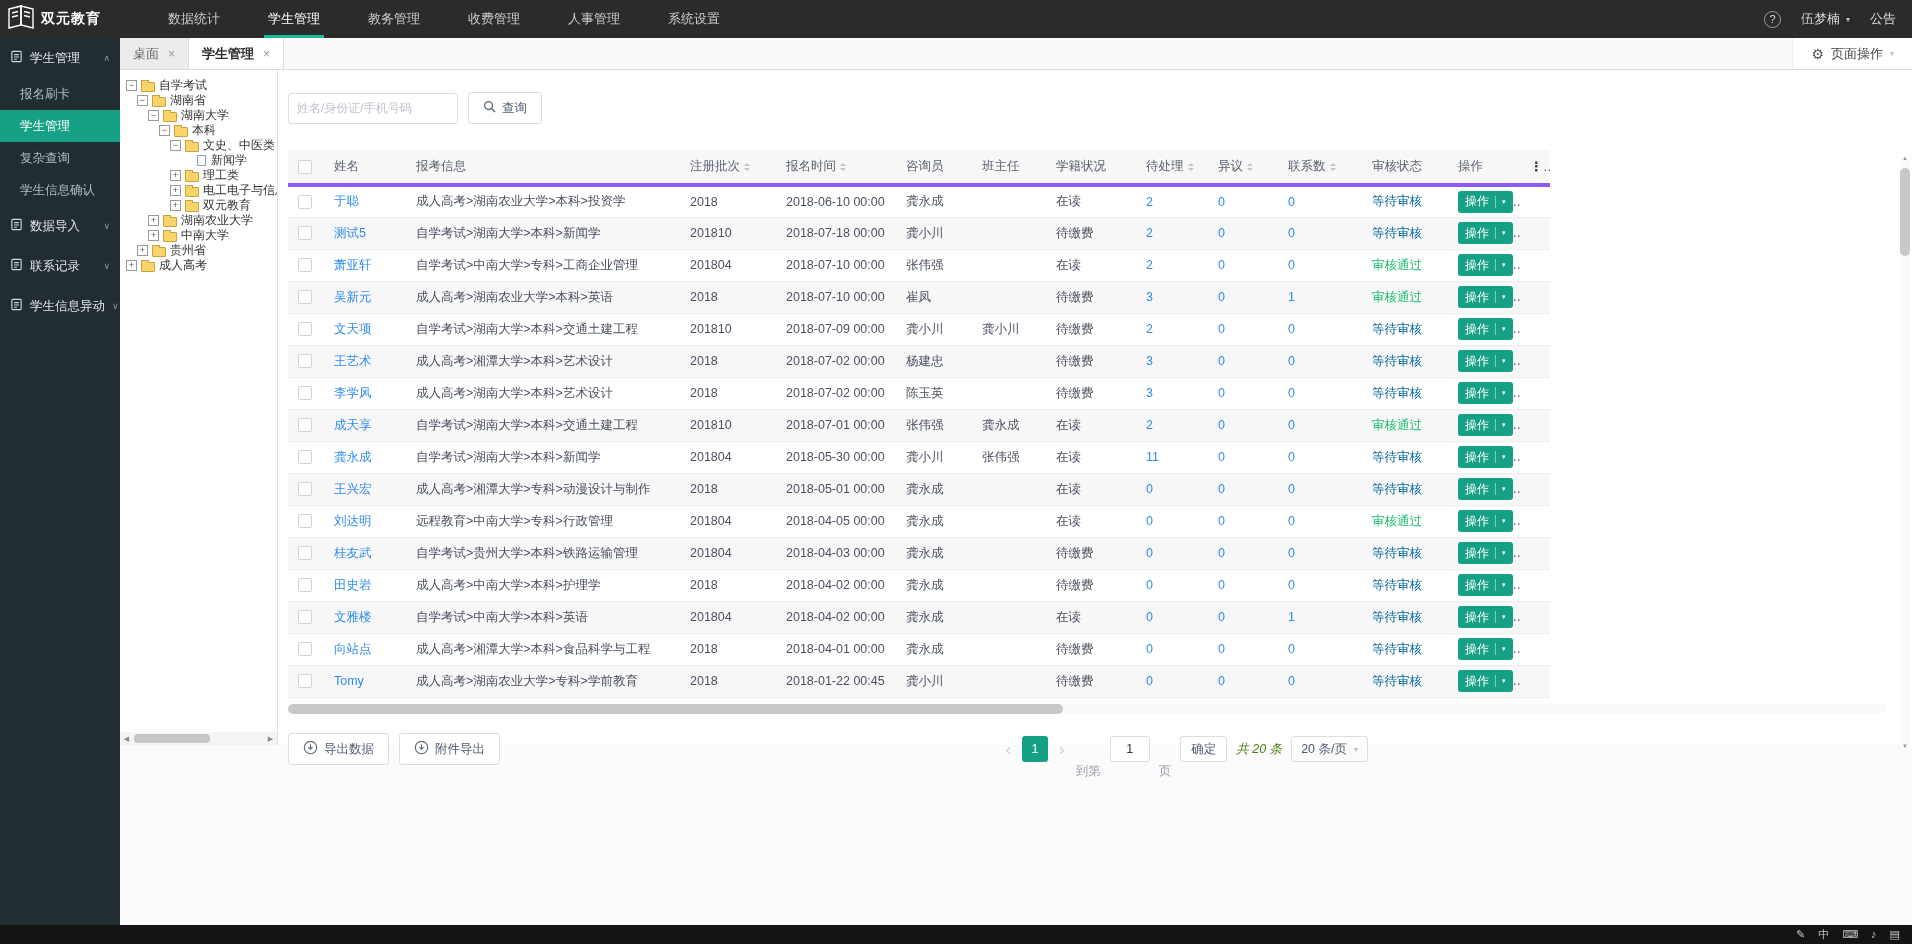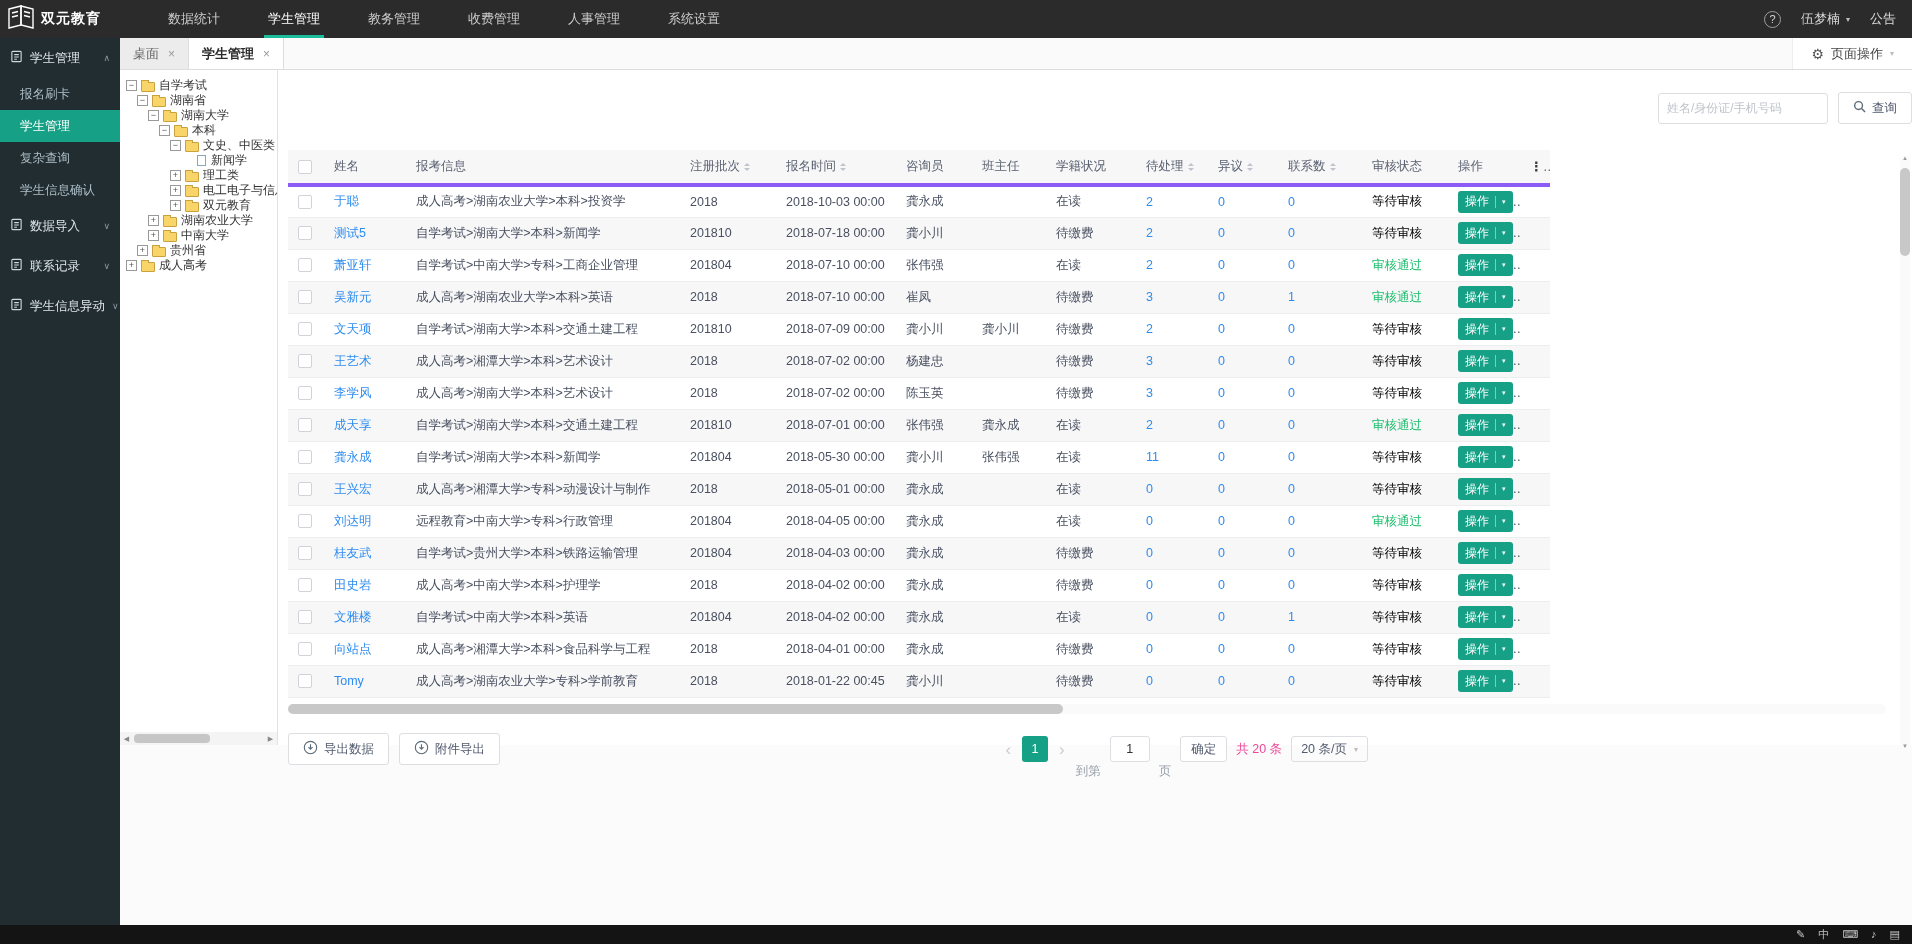--- a/index.html
+++ b/index.html
@@ -53,34 +53,34 @@
   .folder::before { content:''; position:absolute; top:-3px; left:-1px; width:6px; height:2px; background:#f8d469; border:1px solid #c9a23d; border-bottom:none; }
   .file { width:9px; height:11px; flex:0 0 9px; background:#fff; border:1px solid #8aa4b8; margin:0 3px 0 3px; }
   .leaf-spacer { width:13px; flex:0 0 13px; }
   .tree-label { padding:0 2px; }
   .tree-hscroll { position:absolute; left:0; right:0; bottom:0; height:13px; background:#f4f4f4; display:flex; align-items:center; cursor:pointer; }
   .tree-hscroll .arr { width:13px; text-align:center; font-size:7px; color:#888; }
   .tree-hscroll .track { flex:1; height:9px; position:relative; }
   .tree-hscroll .thumb { position:absolute; left:1px; top:0; height:9px; width:58%; background:#c6c6c6; border-radius:4px; }
 
   .content { flex:1; min-width:0; background:#fff; position:relative; padding-left:10px; }
-  .search-row { display:flex; align-items:center; gap:10px; padding-top:22px; height:54px;justify-content:flex-end; }
+  .search-row { display:flex; align-items:center; gap:10px; padding-top:22px; height:54px; }
   .search-input { width:170px; height:31px; border:1px solid #dcdee2; border-radius:3px; padding:0 8px; font-size:12px; color:#333; outline:none; font-family:inherit; }
   .search-input::placeholder { color:#c0c4cc; }
   .btn { height:32px; border:1px solid #dcdee2; background:#fff; border-radius:3px; padding:0 14px; font-size:12.5px; color:#515a6e; display:inline-flex; align-items:center; gap:6px; cursor:pointer; font-family:inherit; }
 
   .table-wrap { margin-top:26px; }
   table { border-collapse:collapse; table-layout:fixed; width:1262px; }
   th,td { padding:0 10px; font-size:12.5px; text-align:left; overflow:hidden; white-space:nowrap; text-overflow:ellipsis; }
   thead th { background:#f7f7f8; color:#5a6170; height:35px; border-bottom:4px solid #8b5cf6; font-weight:normal; }
   tbody td { height:32px; border-bottom:1px solid #ebedef; color:#495060; background:#fff; }
   tr.alt td { background:#f7f7f8; }
   .cb { width:14px; height:14px; border:1px solid #d0d4da; border-radius:2px; background:#fff; display:inline-block; vertical-align:middle; cursor:pointer; }
   .link { color:#2d8cf0; cursor:pointer; }
-  .audit-wait { color:#000000; }
+  .audit-wait { color:#0369a1; }
   .audit-ok { color:#19be6b; }
   .op-btn { background:#16a085; border:none; color:#fff; font-size:12px; height:22px; padding:0 7px; border-radius:3px; display:inline-flex; align-items:center; gap:6px; cursor:pointer; font-family:inherit; }
   .op-btn .sep { width:1px; height:12px; background:rgba(255,255,255,.45); }
   .op-btn .op-caret { font-size:7px; }
   .sort { display:inline-flex; flex-direction:column; margin-left:4px; vertical-align:middle; }
   .sort i { display:block; width:0; height:0; border:3.5px solid transparent; }
   .sort i.up { border-bottom-color:#c0c4cc; margin-bottom:2px; }
   .sort i.down { border-top-color:#c0c4cc; }
   th.more-col { text-align:center; }
   .more-dots { font-weight:bold; color:#3c3c3c; cursor:pointer; font-size:13px; }
@@ -88,21 +88,21 @@
   .hscroll { margin-top:6px; width:1598px; height:10px; background:#fafafa; border-radius:5px; position:relative; cursor:pointer; }
   .hscroll .thumb { position:absolute; left:0; top:0; height:10px; width:775px; background:#c8c8c8; border-radius:5px; }
 
   .content-footer { width:1080px; display:flex; align-items:center; gap:10px; margin-top:5px; }
   .pager { margin-left:auto; display:flex; align-items:center; gap:9px; font-size:12.5px; color:#515a6e; }
   .pg-arrow { color:#ccc; font-size:17px; line-height:1; cursor:pointer; padding:0 2px; }
   .pg-num { width:26px; height:26px; background:#16a085; color:#fff; border-radius:3px; display:flex; align-items:center; justify-content:center; cursor:pointer; }
   .goto-label, .page-unit { color:#9aa0ab;margin-top:44px; }
   .goto-input { width:40px; height:26px; border:1px solid #dcdee2; border-radius:3px; text-align:center; font-size:12.5px; color:#333; outline:none; font-family:inherit; }
   .confirm-btn { height:26px; padding:0 10px; border:1px solid #dcdee2; background:#fff; border-radius:3px; font-size:12.5px; color:#515a6e; cursor:pointer; font-family:inherit; }
-  .total-text { color:#ec4899; }
+  .total-text { color:#4d7c0f;font-style:italic; }
   .page-size { height:26px; border:1px solid #dcdee2; border-radius:3px; display:flex; align-items:center; gap:7px; padding:0 9px; cursor:pointer; }
 
   .vscroll { position:absolute; right:2px; top:86px; width:10px; height:592px; background:#fafafa; border-radius:5px; }
   .vscroll .arr { position:absolute; left:0; width:10px; text-align:center; font-size:6px; color:#999; }
   .vscroll .arr.top { top:-1px; } .vscroll .arr.bottom { bottom:-1px; }
   .vscroll .thumb { position:absolute; top:12px; left:0; width:10px; height:88px; background:#c8c8c8; border-radius:5px; }
 
   .below-space { flex:1; background:#fbfbfb; }
 
   
@@ -346,21 +346,21 @@
                     <th><span>操作</span></th>
                     <th class="more-col"><span class="more-dots">⋮</span></th>
                   </tr>
                 </thead>
               <tbody id="tbody">
                   <tr>
                     <td><span class="cb"></span></td>
                     <td class="link"><span class="link">于聪</span></td>
                     <td><span>成人高考&gt;湖南农业大学&gt;本科&gt;投资学</span></td>
                     <td><span>2018</span></td>
-                    <td><span>2018-10-03 00:00</span></td>
+                    <td><span>2018-06-10 00:00</span></td>
                     <td><span>龚永成</span></td>
                     <td></td>
                     <td><span>在读</span></td>
                     <td class="link"><span class="link">2</span></td>
                     <td class="link"><span class="link">0</span></td>
                     <td class="link"><span class="link">0</span></td>
                     <td class="audit-wait"><span class="audit-wait">等待审核</span></td>
                     <td><button class="op-btn">
                         <span>操作</span>
                         <span class="sep"></span>

